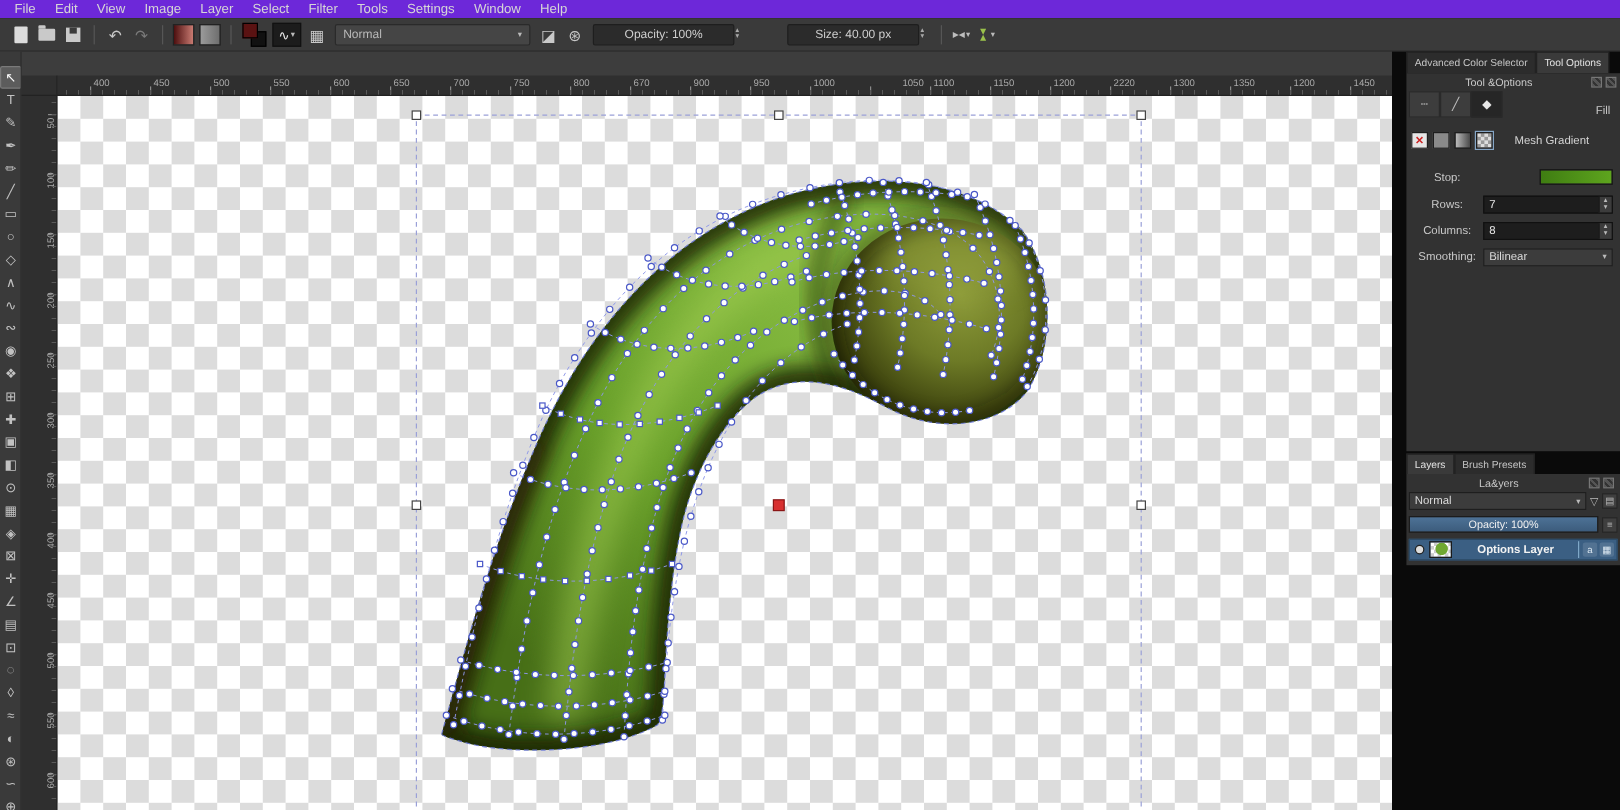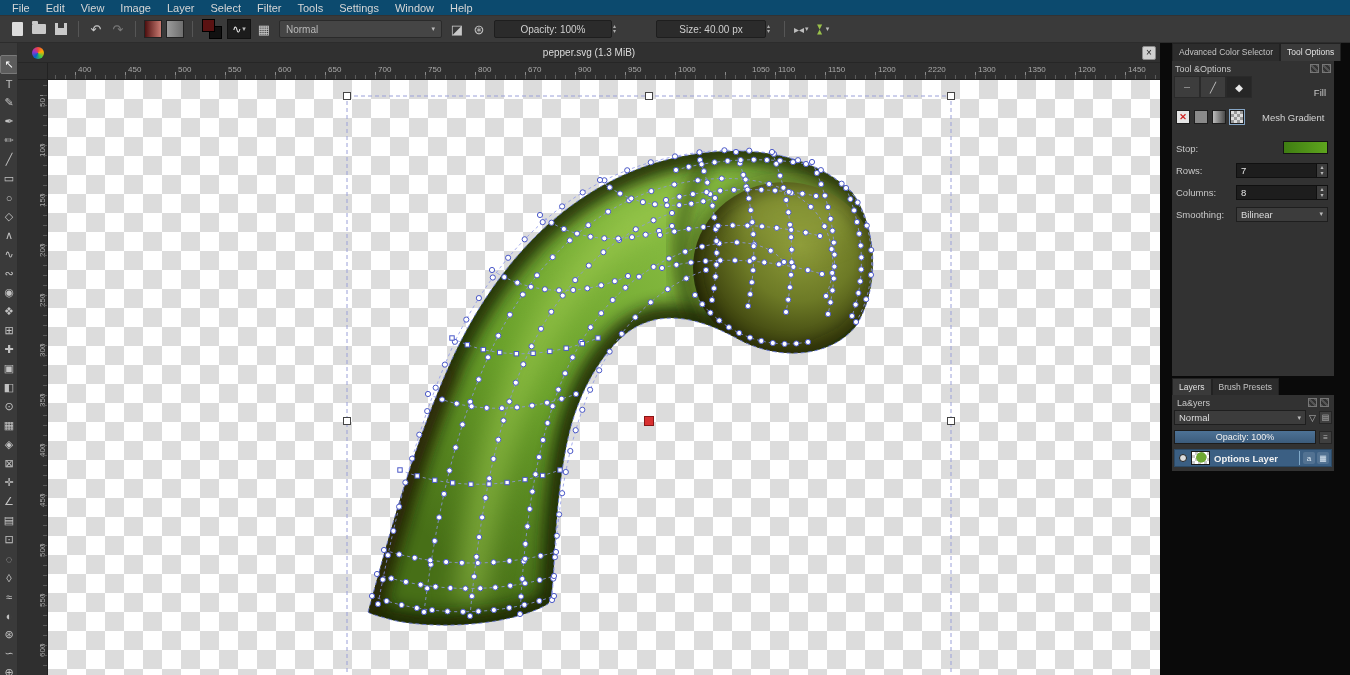--- a/index.html
+++ b/index.html
@@ -1,21 +1,21 @@
 <!DOCTYPE html>
 <html><head>
 <meta charset="utf-8">
 <style>
   * { margin:0; padding:0; box-sizing:border-box; }
   html,body { width:1350px; height:675px; overflow:hidden; background:#000; }
   body { font-family:"Liberation Sans", sans-serif; -webkit-font-smoothing:antialiased; }
   .app { position:relative; width:1350px; height:675px; background:#3d3d3d; }
 
   
-  .menubar { position:absolute; top:0; left:0; width:1350px; height:16px; background:#0c4a6e; display:flex; align-items:center; padding-left:4px; border-bottom:1px solid #333; }
+  .menubar { position:absolute; top:0; left:0; width:1350px; height:16px; background:#6d28d9; display:flex; align-items:center; padding-left:4px; border-bottom:1px solid #333; }
   .menu-item { font-size:11px; color:#d6d6d6; padding:0 8px; line-height:16px; cursor:default; }
 
   
   .toolbar { position:absolute; top:16px; left:0; width:1350px; height:27px; background:#3a3a3a; display:flex; align-items:center; padding-left:6px; border-bottom:1px solid #2c2c2c; }
   .tb-btn { width:20px; height:20px; margin:0 1px; display:flex; align-items:center; justify-content:center; color:#c9c9c9; font-size:13px; }
   .tb-sep { width:1px; height:16px; background:#565656; margin:0 6px; }
   .i-doc { width:11px; height:14px; background:#dcdcdc; border-radius:1px; }
   .i-folder { width:14px; height:10px; background:#c9c9c9; border-radius:1px; position:relative; }
   .i-folder::before { content:""; position:absolute; top:-3px; left:0; width:6px; height:3px; background:#c9c9c9; border-radius:1px 1px 0 0; }
   .i-save { width:12px; height:12px; background:#c9c9c9; position:relative; }
@@ -64,21 +64,21 @@
   
   .canvas { position:absolute; top:80px; left:48px; width:1112px; height:595px; overflow:hidden;
     background-image:repeating-conic-gradient(#dcdcdc 0 25%, #ffffff 0 50%); background-size:38px 38px; }
   .canvas svg { position:absolute; left:0; top:0; }
   .mesh-line { fill:none; stroke:#8d97e8; stroke-width:.8; stroke-dasharray:3 3; }
   .mesh-dot { fill:#ffffff; stroke:#4a58c8; stroke-width:1; }
   .sel-handle { fill:#ffffff; stroke:#444; stroke-width:1; }
 
   
   .right-region { position:absolute; top:43px; left:1160px; width:190px; height:632px; background:#0a0a0a; }
-  .right-panel { position:absolute; left:12px; top:0; width:162px; }
+  .right-panel { position:absolute; left:12px; top:0; width:178px;text-align:center; }
   .rp-tabs { display:flex; height:18px; }
   .rp-tab { font-size:8.5px; color:#c4c4c4; background:#2c2c2c; border:1px solid #222; border-bottom:none; padding:0 6px; line-height:17px; white-space:nowrap; }
   .rp-tab.active { background:#3a3a3a; color:#e2e2e2; }
   .panel { background:#323232; position:relative; }
   .tool-options-panel { height:315px; }
   .panel-header { display:flex; align-items:center; height:15px; padding:0 3px; }
   .panel-title { font-size:9px; color:#c8c8c8; flex:1; }
   .mini-ico { width:9px; height:9px; border:1px solid #777; margin-left:3px; background:repeating-linear-gradient(45deg,#555 0 2px,#333 2px 4px); }
   .to-tabstrip { display:flex; height:22px; padding-left:2px; }
   .to-tab { width:26px; height:22px; display:flex; align-items:center; justify-content:center; background:#3d3d3d; border:1px solid #2a2a2a; color:#c2c2c2; font-size:10px; }
@@ -197,25 +197,20 @@
     <div class="mirror-btn">
         <span>▸◂</span>
         <span class="dd-arrow">▾</span>
       </div>
     <div class="mirror-btn">
         <span class="mirror-v-glyph">▸◂</span>
         <span class="dd-arrow">▾</span>
       </div>
   </div>
 
-  <div class="tabbar">
-    <div class="krita-logo"></div>
-    <div class="doc-title">pepper.svg (1.3 MiB)</div>
-    <div class="tab-close">×</div>
-  </div>
 
   <div class="toolbox">
       <div class="tool active">↖</div>
       <div class="tool">T</div>
       <div class="tool">✎</div>
       <div class="tool">✒</div>
       <div class="tool">✏</div>
       <div class="tool">╱</div>
       <div class="tool">▭</div>
       <div class="tool">○</div>

